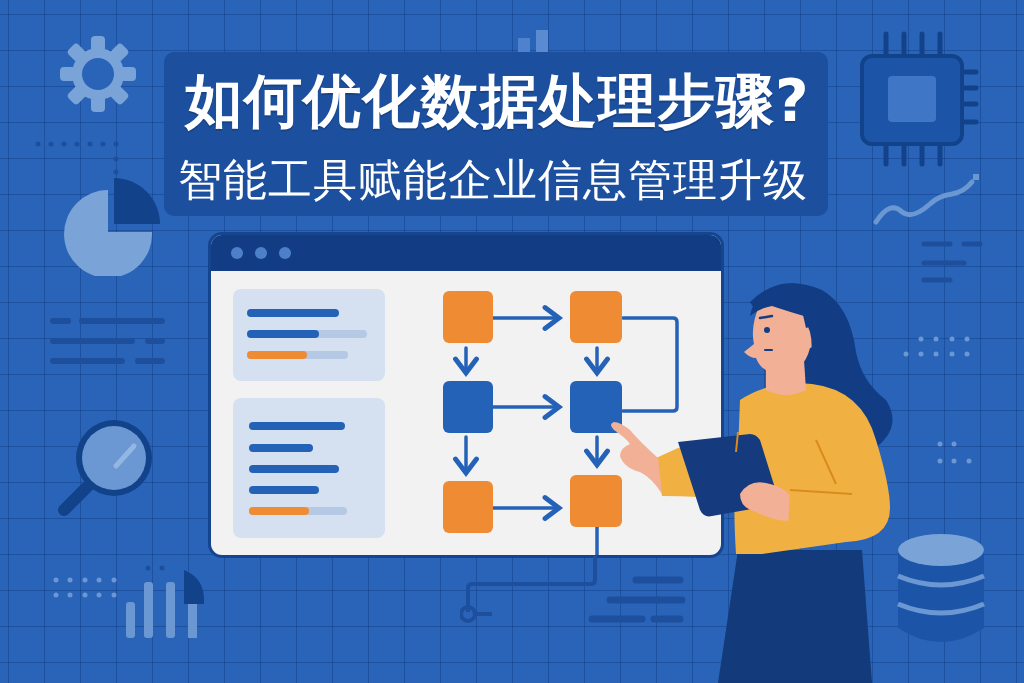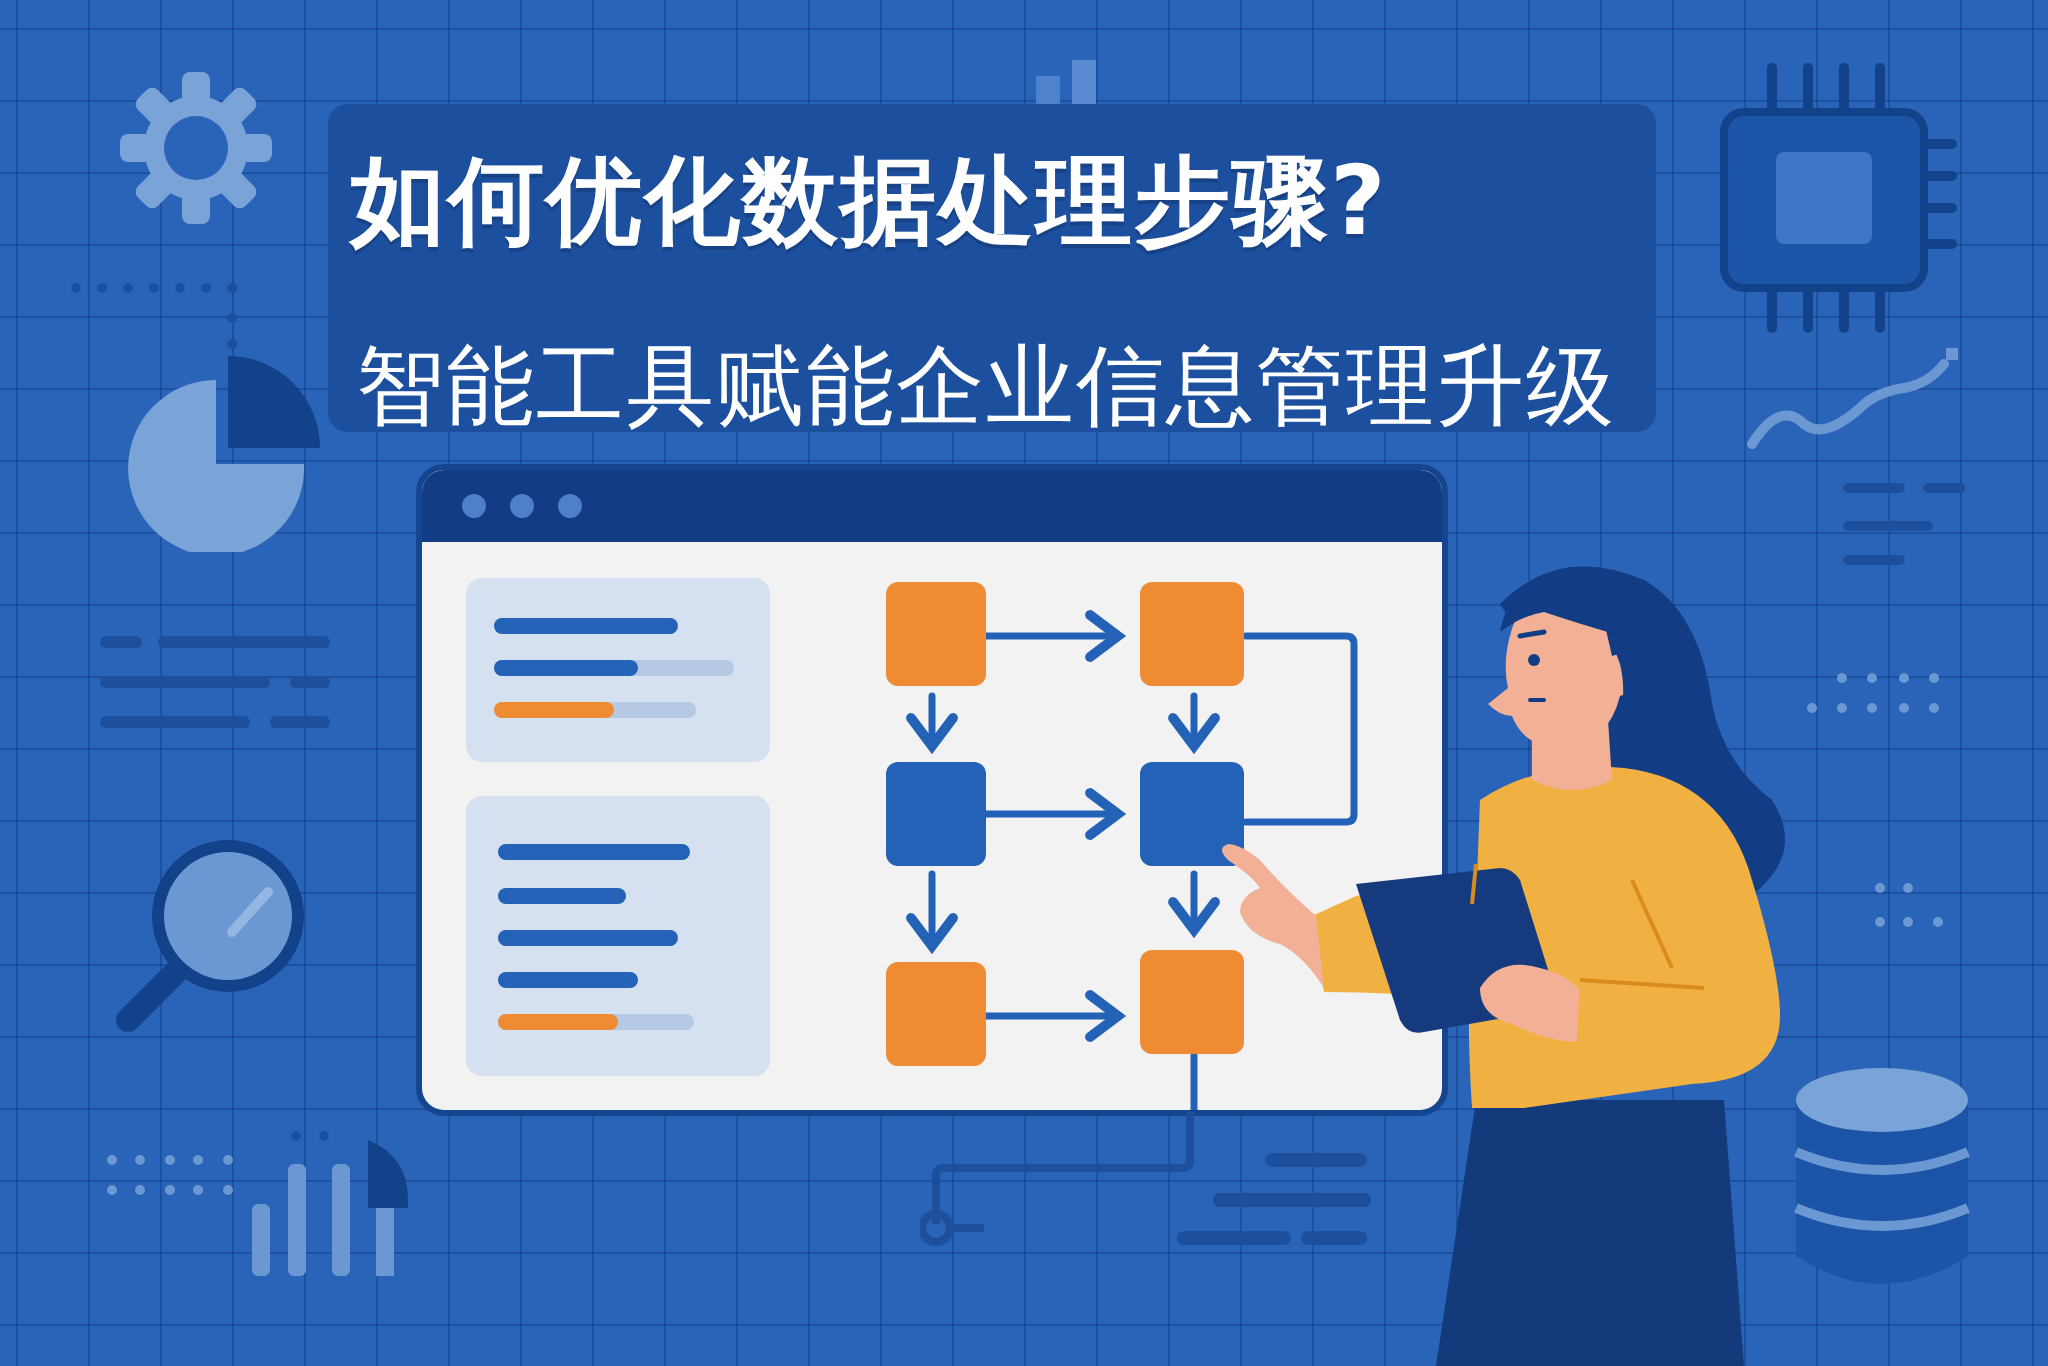--- a/index.html
+++ b/index.html
@@ -16,29 +16,29 @@
   }
   .abs { position: absolute; }
   svg { display: block; }
 
   
   .title-panel {
     position: absolute; left: 164px; top: 52px; width: 664px; height: 164px;
     background: #1c4f9e; border-radius: 10px;
   }
   .title-main {
-    position: absolute; left: 175px; top: 66px;
-    color: #ffffff; font-weight: bold; font-size: 48px; letter-spacing: 1px;
+    position: absolute; left: 185px; top: 66px;
+    color: #ffffff; font-weight: bold; font-size: 58px; letter-spacing: 1px;
     white-space: nowrap; line-height: 70px;
     text-shadow: 0 2px 0 rgba(0,0,0,0.15);
   }
   .title-sub {
     position: absolute; left: 178px; top: 152px;
     color: #ffffff; font-size: 44px; letter-spacing: 1px;
-    white-space: nowrap; line-height: 56px; margin-top: 14px;
+    white-space: nowrap; line-height: 56px;
   }
 
   
   .window {
     position: absolute; left: 208px; top: 232px; width: 516px; height: 326px;
     background: #f2f2f2; border-radius: 14px; overflow: hidden;
     border: 3px solid #15458f;
   }
   .win-bar { height: 36px; background: #123d84; position: relative; }
   .win-dot { position: absolute; top: 12px; width: 12px; height: 12px; border-radius: 50%; background: #4e7fc9; }

